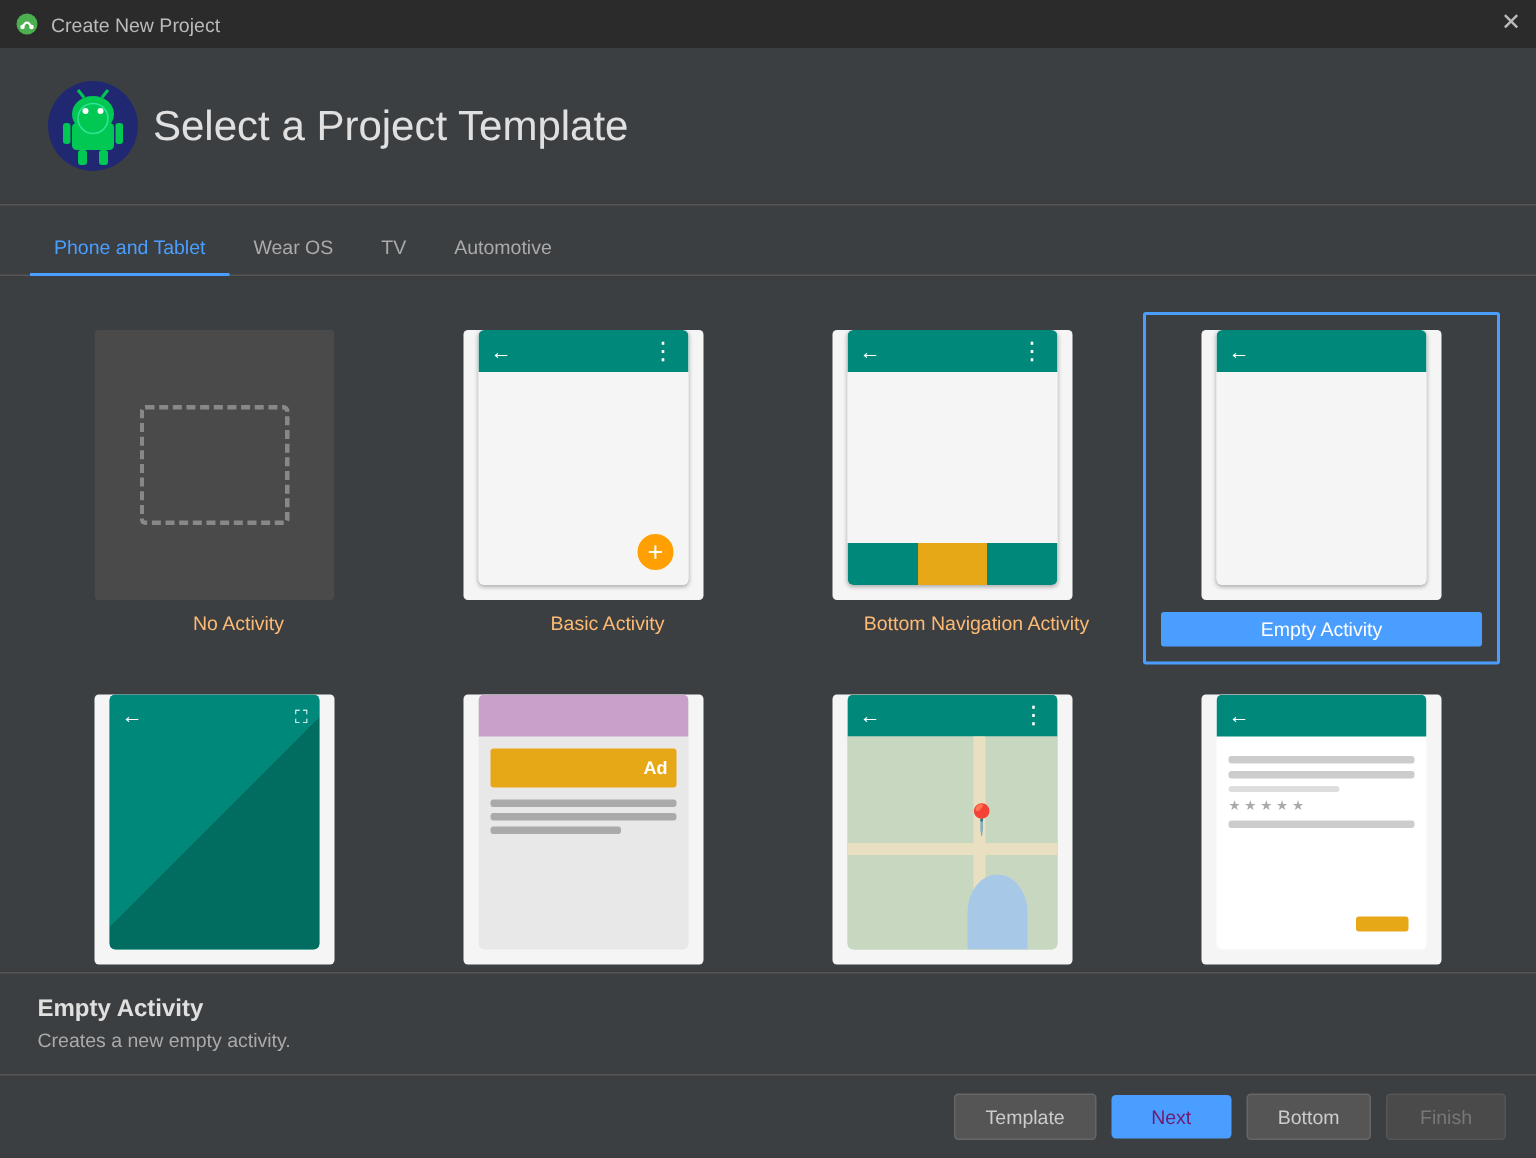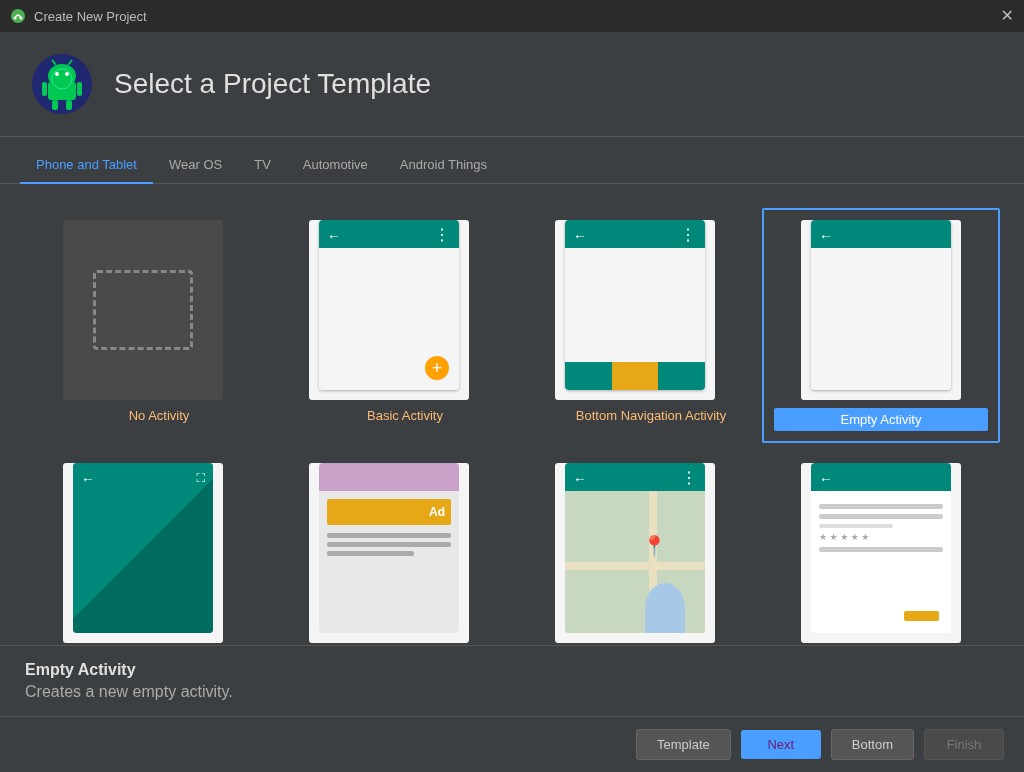--- a/index.html
+++ b/index.html
@@ -51,21 +51,21 @@
       color: #bbbbbb;
       font-size: 16px;
       line-height: 1;
     }
 
     .header {
       background: #3c3f41;
       padding: 20px 30px 20px 30px;
       display: flex;
       align-items: center;
-      gap: 20px;
+      gap: 8px;
       border-bottom: 1px solid #555;
       flex-shrink: 0;
     }
 
     .android-logo {
       width: 64px;
       height: 64px;
     }
 
     .header-title {
@@ -442,21 +442,21 @@
     }
 
     .description-title {
       font-size: 16px;
       color: #e0e0e0;
       font-weight: bold;
       margin-bottom: 4px;
     }
 
     .description-text {
-      font-size: 16px;
+      font-size: 13px;
       color: #aaaaaa;
     }
 
     .footer {
       display: flex;
       justify-content: flex-end;
       align-items: center;
       padding: 12px 20px;
       gap: 10px;
       background: #3c3f41;
@@ -536,21 +536,20 @@
     <span class="header-title">Select a Project Template</span>
   </div>
 
   <div class="content">
 
     <div class="tabs">
       <div class="tab active">Phone and Tablet</div>
       <div class="tab">Wear OS</div>
       <div class="tab">TV</div>
       <div class="tab">Automotive</div>
-      <div class="tab">Android Things</div>
     </div>
 
     <div class="grid-area">
       <div class="template-grid">
 
         <div class="template-card">
           <div class="template-preview">
             <div class="no-activity-preview">
               <div class="dashed-rect"></div>
             </div>

